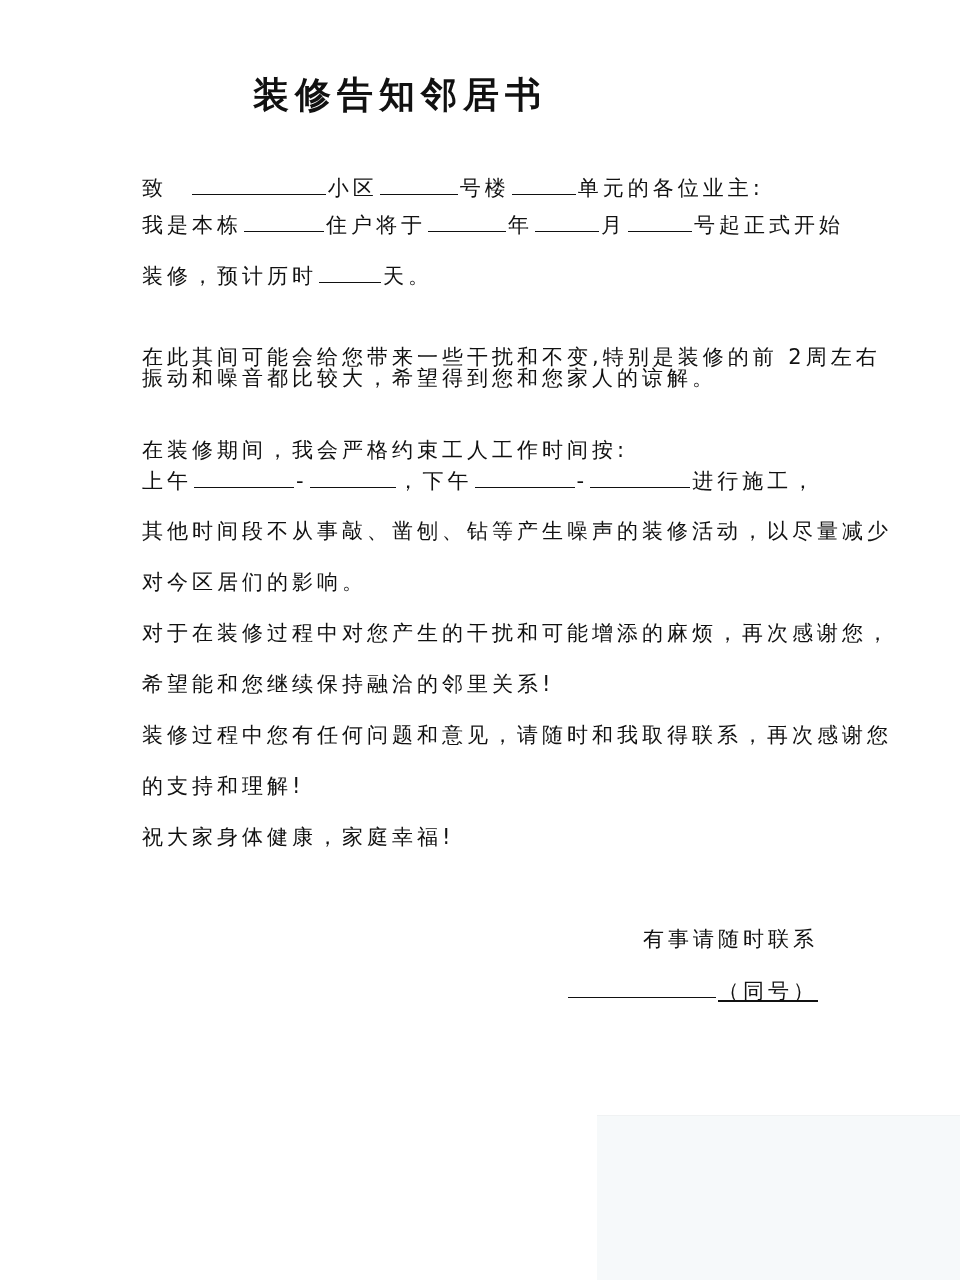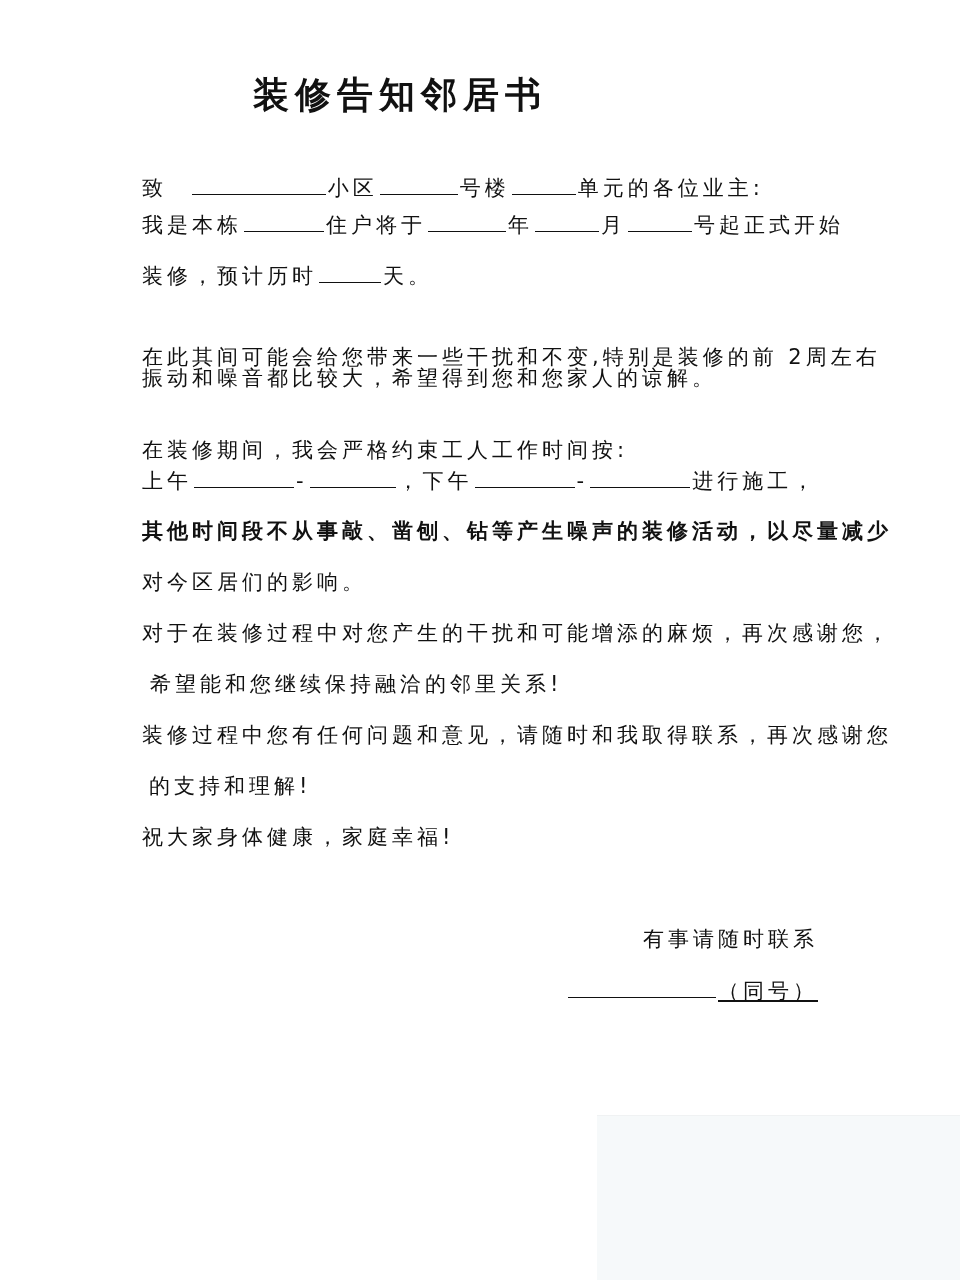--- a/index.html
+++ b/index.html
@@ -45,26 +45,26 @@
 </div>
 
 <div class="line" style="top:312px;margin-top:30px;">在此其间可能会给您带来一些干扰和不变,特别是装修的前 2周左右</div>
 <div class="line" style="top:363px;">振动和噪音都比较大，希望得到您和您家人的谅解。</div>
 <div class="line" style="top:435px;">在装修期间，我会严格约束工人工作时间按:</div>
 
 <div class="line" style="top:465px;text-align:center;">
   <span>上午</span><span class="blank" style="width:100px;"></span><span>-</span><span class="blank" style="width:86px;"></span><span>，下午</span><span class="blank" style="width:100px;"></span><span>-</span><span class="blank" style="width:100px;"></span><span>进行施工，</span>
 </div>
 
-<div class="line" style="top:516px;font-weight:bold;">其他时间段不从事敲、凿刨、钻等产生噪声的装修活动，以尽量减少</div>
+<div class="line" style="top:516px;">其他时间段不从事敲、凿刨、钻等产生噪声的装修活动，以尽量减少</div>
 <div class="line" style="top:567px;">对今区居们的影响。</div>
 <div class="line" style="top:618px;">对于在装修过程中对您产生的干扰和可能增添的麻烦，再次感谢您，</div>
-<div class="line" style="top:669px;margin-left:8px;">希望能和您继续保持融洽的邻里关系!</div>
+<div class="line" style="top:669px;">希望能和您继续保持融洽的邻里关系!</div>
 <div class="line" style="top:720px;">装修过程中您有任何问题和意见，请随时和我取得联系，再次感谢您</div>
-<div class="line" style="top:771px;margin-left:7px;">的支持和理解!</div>
+<div class="line" style="top:771px;">的支持和理解!</div>
 <div class="line" style="top:822px;">祝大家身体健康，家庭幸福!</div>
 
 <div class="line right" style="top:924px;">有事请随时联系</div>
 <div class="line right" style="top:975px;text-decoration:underline;">
   <span class="blank" style="width:148px;"></span><span>（同号）</span>
 </div>
 
 <div class="corner-panel"></div>
 
 </body></html>

